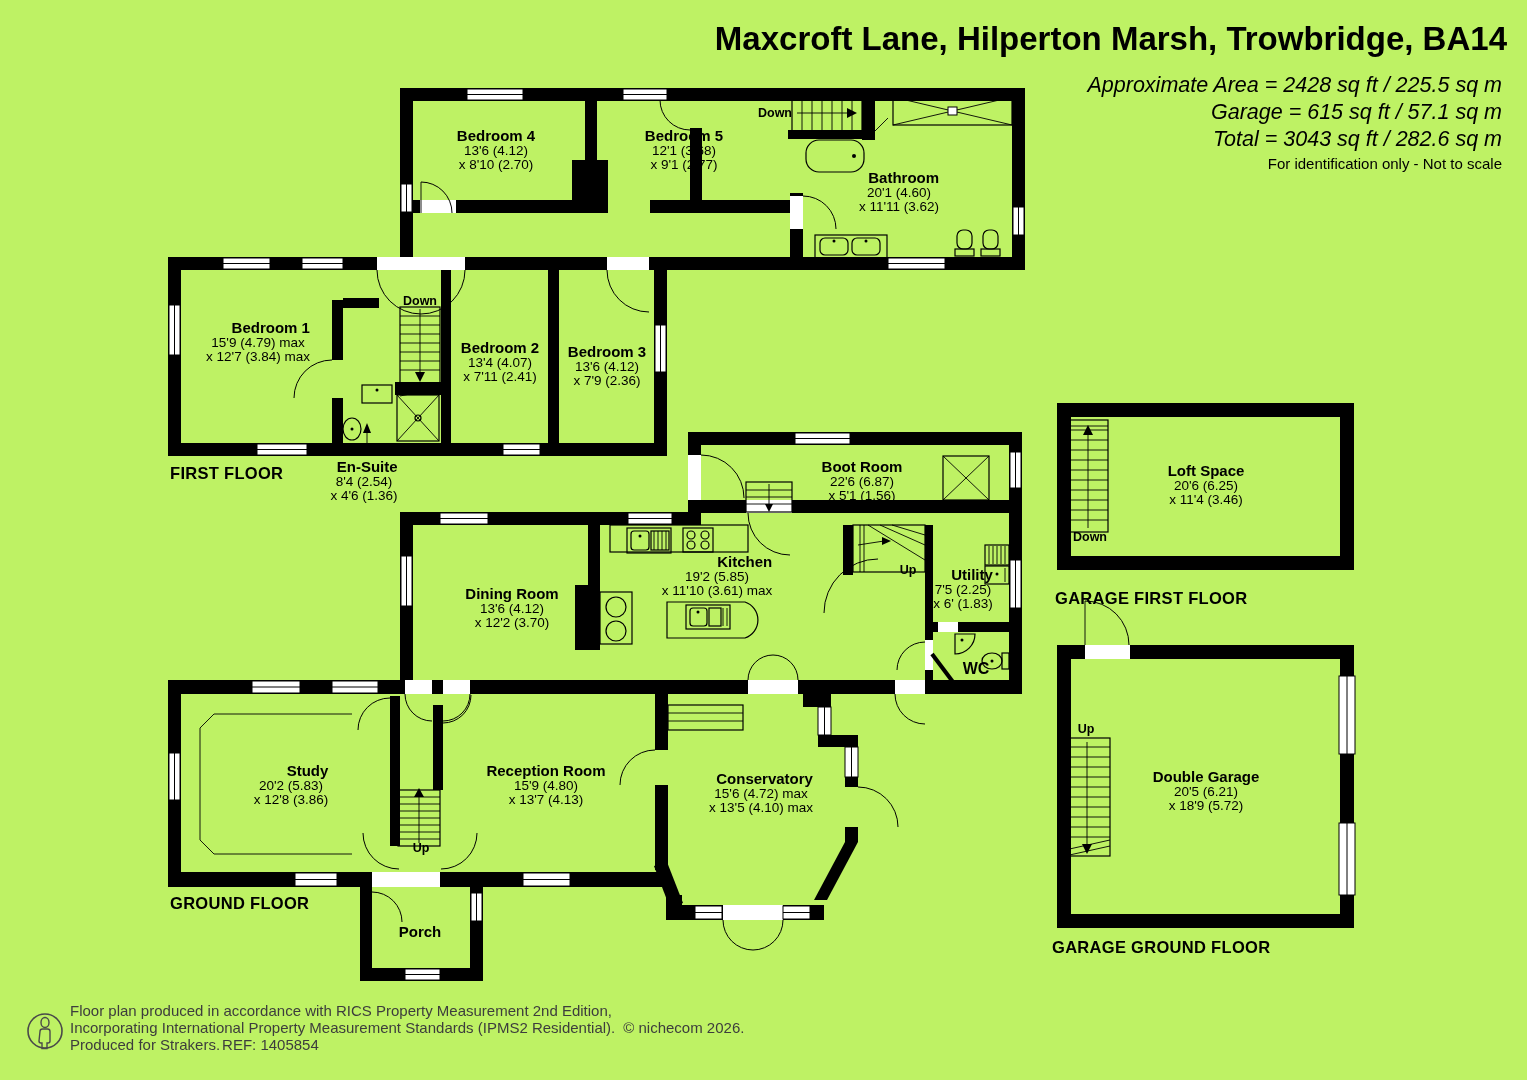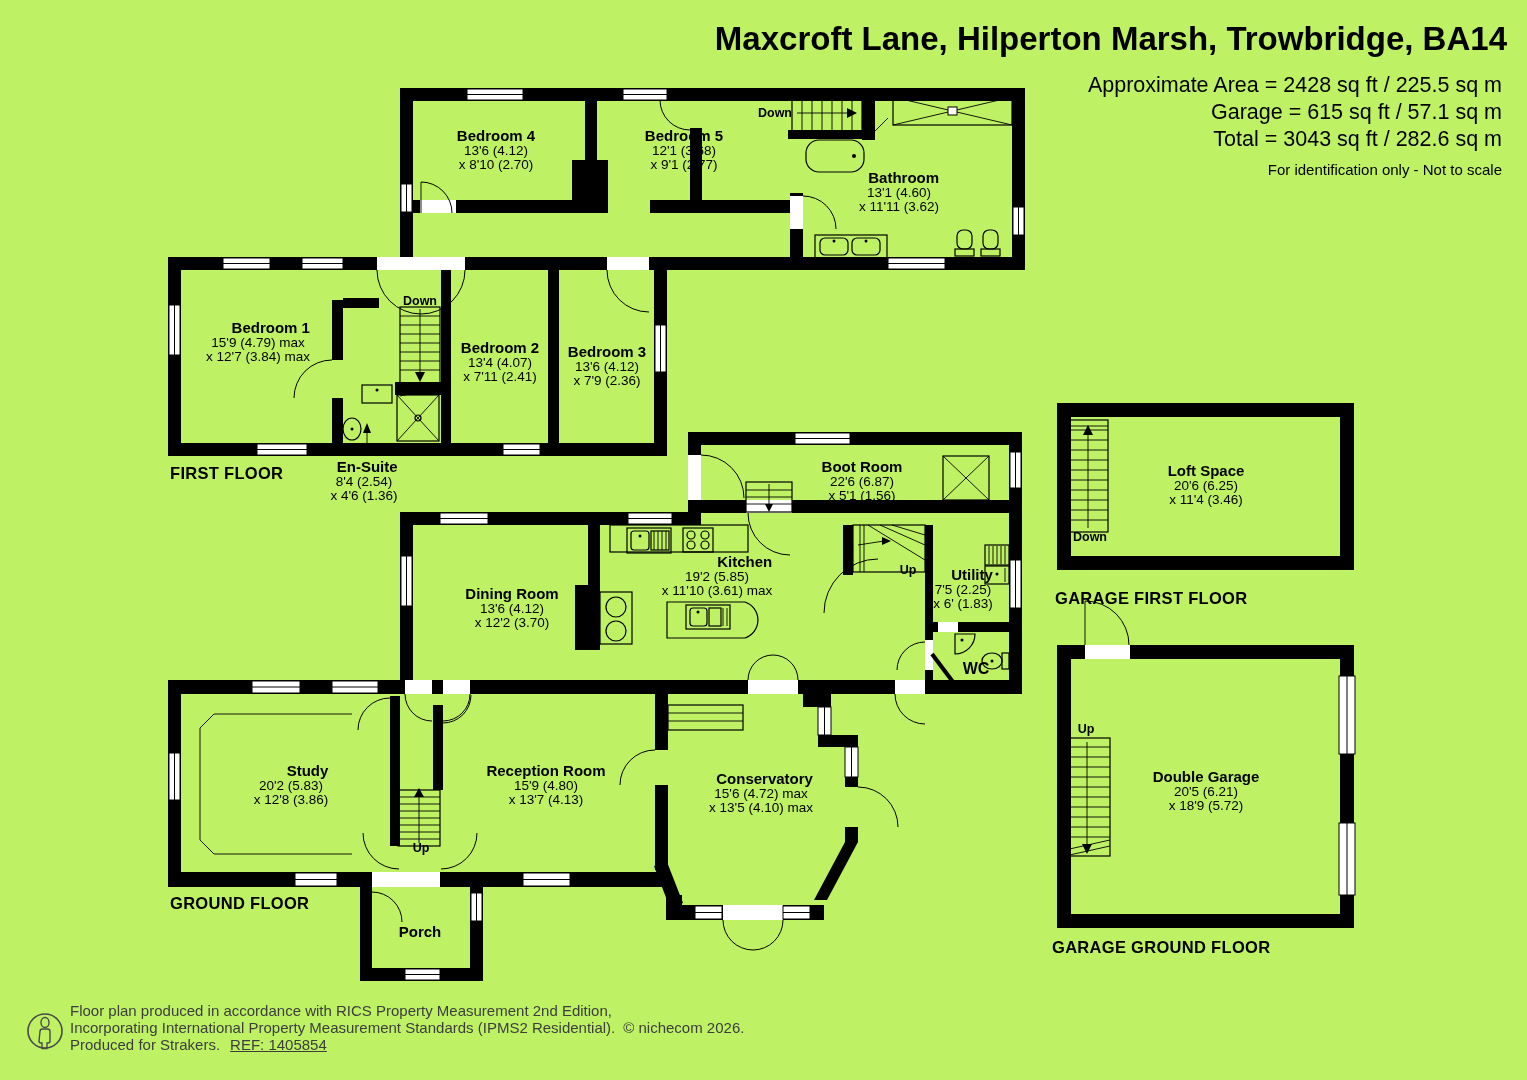--- a/index.html
+++ b/index.html
@@ -10,31 +10,31 @@
   .o{fill:#fff;}
   .t{fill:none;stroke:#000;stroke-width:1.2;}
   .th{fill:none;stroke:#000;stroke-width:0.9;}
   .a{fill:none;stroke:#000;stroke-width:1;}
   .win{fill:#fff;stroke:#000;stroke-width:1;}
   .wl{stroke:#000;stroke-width:1;}
   .ah{fill:#000;}
   .gray{stroke:#4a4a4a;}
   .title{position:absolute;right:20px;top:20px;font-size:33px;font-weight:bold;white-space:nowrap;}
   .area-block{position:absolute;right:25px;top:72px;text-align:right;}
-  .area-line{font-size:21.5px;line-height:27px;}
-  .note-line{font-size:15px;margin-top:8px;}
+  .area-line{font-size:21.5px;line-height:27px;font-style:italic;}
+  .note-line{font-size:15px;margin-top:2px;}
   .rlabel{position:absolute;transform:translateX(-50%);text-align:center;white-space:nowrap;}
   .rname{font-weight:bold;font-size:15px;line-height:14.5px;text-align:right;}
   .rdim{font-size:13.5px;line-height:14.5px;}
   .flabel{position:absolute;font-weight:bold;font-size:16.5px;white-space:nowrap;letter-spacing:.3px;}
   .slabel{position:absolute;transform:translateX(-50%);font-weight:bold;font-size:12.5px;white-space:nowrap;}
   .wclabel{position:absolute;transform:translateX(-50%);font-weight:bold;font-size:16px;}
   .footer{position:absolute;left:70px;top:1002px;font-size:15px;line-height:17px;color:#3d3d3d;}
   .copy{margin-left:8px;}
-  .ref{margin-left:10px;text-decoration:underline;}
+  .ref{margin-left:2px;}
 </style>
 </head>
 <body>
 
 <div class="canvas">
 
 <svg width="1527" height="1080" viewBox="0 0 1527 1080">
 
   <g>
 
@@ -437,21 +437,21 @@
     <div class="rdim">13'6 (4.12)</div>
     <div class="rdim">x 8'10 (2.70)</div>
   </div>
   <div class="rlabel" style="left:684px;top:129px">
     <div class="rname">Bedroom 5</div>
     <div class="rdim">12'1 (3.68)</div>
     <div class="rdim">x 9'1 (2.77)</div>
   </div>
   <div class="rlabel" style="left:899px;top:171px">
     <div class="rname">Bathroom</div>
-    <div class="rdim">13'1 (4.60)</div>
+    <div class="rdim">20'1 (4.60)</div>
     <div class="rdim">x 11'11 (3.62)</div>
   </div>
   <div class="rlabel" style="left:258px;top:321px">
     <div class="rname">Bedroom 1</div>
     <div class="rdim">15'9 (4.79) max</div>
     <div class="rdim">x 12'7 (3.84) max</div>
   </div>
   <div class="rlabel" style="left:500px;top:341px">
     <div class="rname">Bedroom 2</div>
     <div class="rdim">13'4 (4.07)</div>

